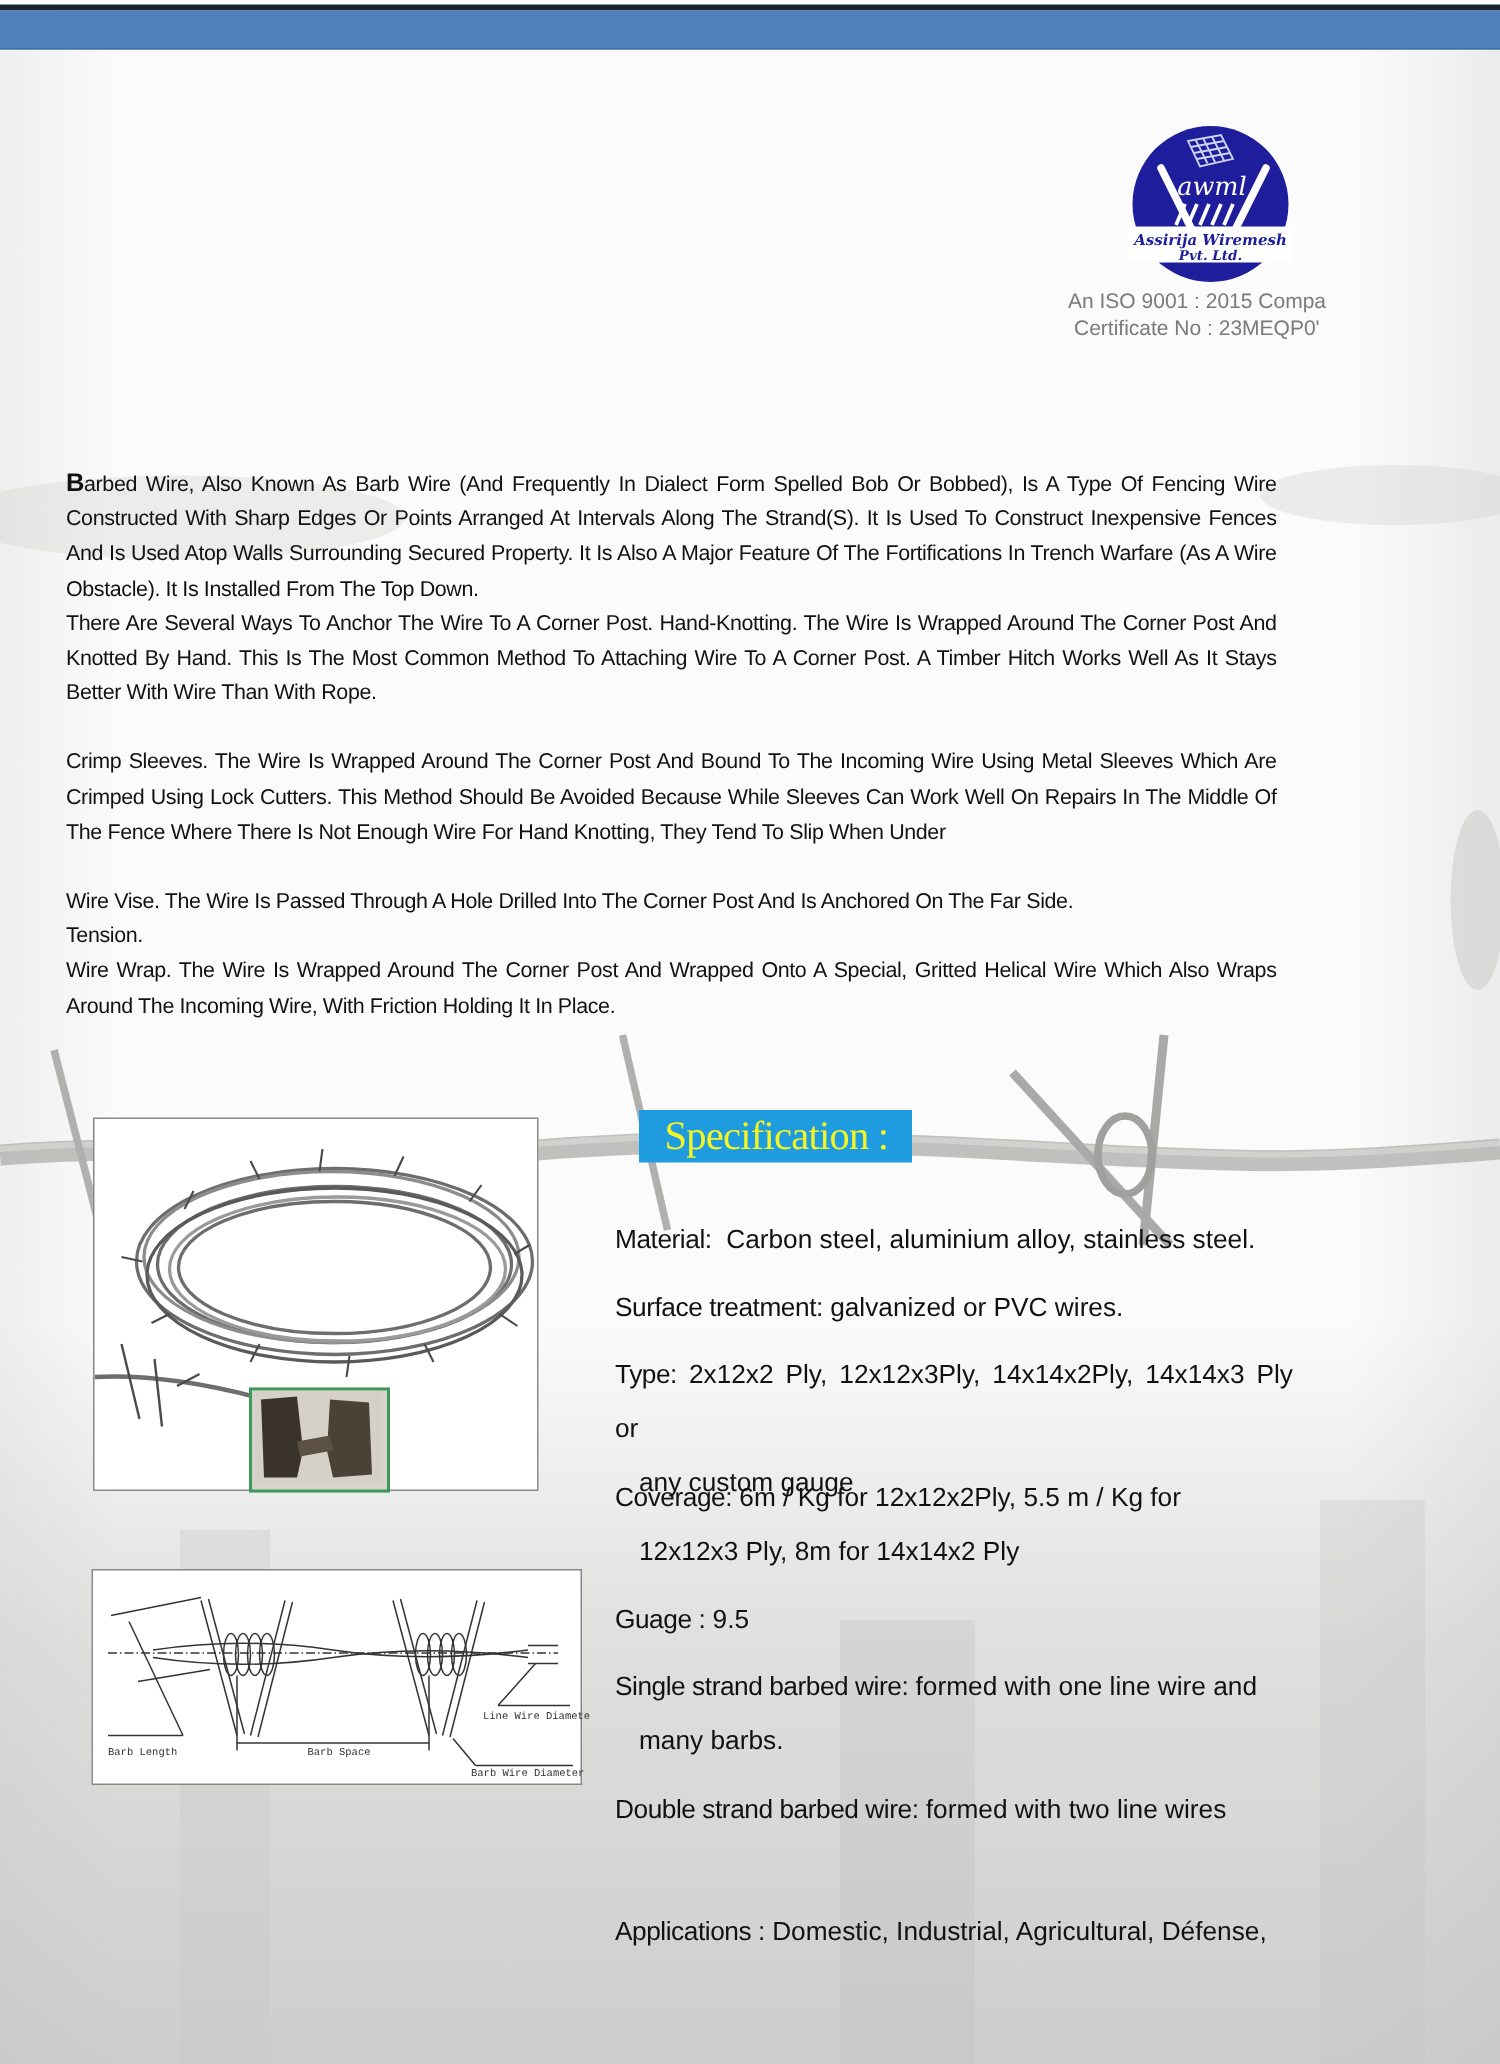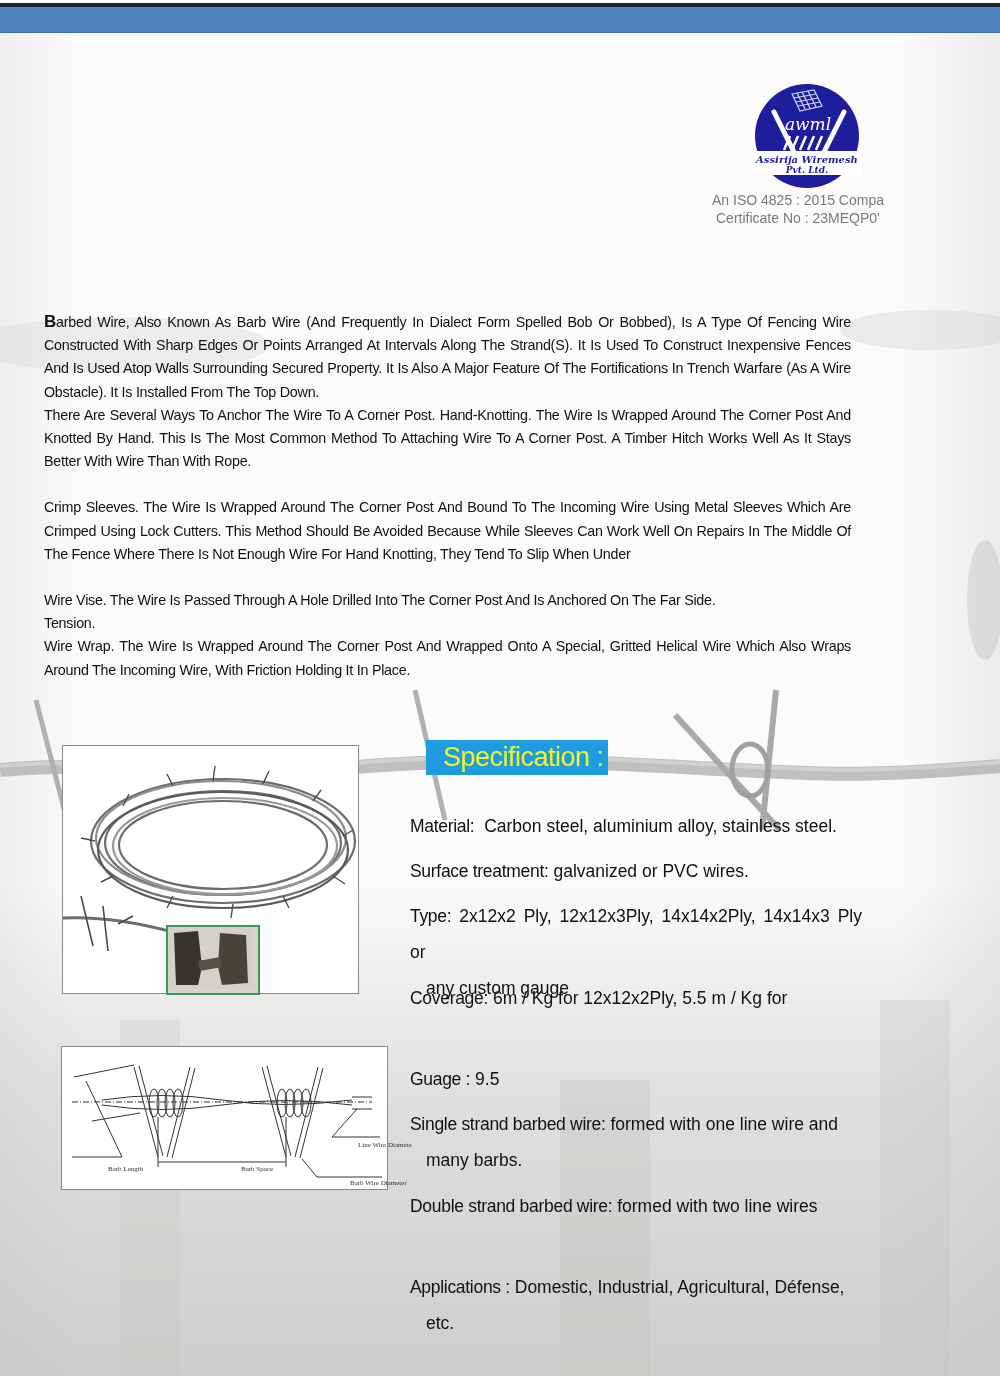--- a/index.html
+++ b/index.html
@@ -41,26 +41,26 @@
       background: #fff; border: 1px solid #888;
     }
     .glove-box {
       position: absolute; left: 166px; top: 925px; width: 90px; height: 66px;
       border: 2px solid #3a9a5a; background: #d8d4cc;
     }
     .diagram-box {
       position: absolute; left: 61px; top: 1046px; width: 325px; height: 142px;
       background: #fff; border: 1px solid #888;
     }
-    .diag-label { position: absolute; font-size: 7px; color: #333; white-space: nowrap; font-family: Liberation Serif, serif; margin-left: 36px; }
+    .diag-label { position: absolute; font-size: 7px; color: #333; white-space: nowrap; font-family: Liberation Mono, monospace; }
 
     .spec-heading {
       position: absolute; left: 426px; top: 740px; width: 182px; height: 35px;
       background: #1f9ce0; color: #f5f523; font-size: 27px; line-height: 35px;
-      padding-left: 17px; box-sizing: border-box; letter-spacing: -0.5px;
+      padding-left: 17px; box-sizing: border-box; letter-spacing: -0.5px; font-family: Liberation Serif, serif;
     }
     .spec-list { position: absolute; left: 410px; top: 808px; width: 452px; color: #111; font-size: 17.5px; }
     .spec-item { position: absolute; left: 0; width: 452px; line-height: 36px; text-align: justify; }
     .spec-item .k { font-weight: normal; letter-spacing: -0.3px; }
     .spec-item .cont { display: block; padding-left: 16px; text-align: left; }
   </style>
 </head>
 <body>
 
 <div class="bg">
@@ -112,21 +112,21 @@
         <line x1="54" y1="52" x2="48" y2="66"></line>
         <line x1="62" y1="52" x2="56" y2="66"></line>
         <line x1="70" y1="52" x2="64" y2="66"></line>
     </g>
     <rect x="0" y="67" width="110" height="24" fill="#fff"></rect>
     <text x="55" y="79" fill="#1e1e9c" font-size="10" font-style="italic" font-weight="bold" font-family="DejaVu Serif, serif" text-anchor="middle">Assirija Wiremesh</text>
     <text x="55" y="89" fill="#1e1e9c" font-size="9" font-style="italic" font-weight="bold" font-family="DejaVu Serif, serif" text-anchor="middle">Pvt. Ltd.</text>
   </svg>
 </div>
 <div class="iso">
-  <span class="l1">An ISO 4825 : 2015 Compa</span>
+  <span class="l1">An ISO 9001 : 2015 Compa</span>
   <span class="l2">Certificate No : 23MEQP0'</span>
 </div>
 
 <div class="intro">
   <p><span class="drop">B</span><span>arbed Wire, Also Known As Barb Wire (And Frequently In Dialect Form Spelled Bob Or Bobbed), Is A Type Of Fencing Wire Constructed With Sharp Edges Or Points Arranged At Intervals Along The Strand(S). It Is Used To Construct Inexpensive Fences And Is Used Atop Walls Surrounding Secured Property. It Is Also A Major Feature Of The Fortifications In Trench Warfare (As A Wire Obstacle). It Is Installed From The Top Down.</span></p>
   <p>There Are Several Ways To Anchor The Wire To A Corner Post. Hand-Knotting. The Wire Is Wrapped Around The Corner Post And Knotted By Hand. This Is The Most Common Method To Attaching Wire To A Corner Post. A Timber Hitch Works Well As It Stays Better With Wire Than With Rope.</p>
   <div class="gap"></div>
   <p>Crimp Sleeves. The Wire Is Wrapped Around The Corner Post And Bound To The Incoming Wire Using Metal Sleeves Which Are Crimped Using Lock Cutters. This Method Should Be Avoided Because While Sleeves Can Work Well On Repairs In The Middle Of The Fence Where There Is Not Enough Wire For Hand Knotting, They Tend To Slip When Under</p>
   <div class="gap"></div>
   <p>Wire Vise. The Wire Is Passed Through A Hole Drilled Into The Corner Post And Is Anchored On The Far Side.</p>
@@ -234,28 +234,28 @@
   </div>
   <div class="spec-item" style="top:45px;">
     <span class="k">Surface treatment:</span><span> galvanized or PVC wires.</span>
   </div>
   <div class="spec-item" style="top:90px;">
     <span class="k">Type:</span><span> 2x12x2 Ply, 12x12x3Ply, 14x14x2Ply, 14x14x3 Ply or</span>
     <span class="cont">any custom gauge</span>
   </div>
   <div class="spec-item" style="top:172px;">
     <span class="k">Coverage:</span><span> 6m / Kg for 12x12x2Ply, 5.5 m / Kg for</span>
+    <span class="cont">12x12x3 Ply, 8m for 14x14x2 Ply</span>
   </div>
   <div class="spec-item" style="top:253px;">
     <span class="k">Guage :</span><span> 9.5</span>
   </div>
   <div class="spec-item" style="top:298px;">
     <span class="k">Single strand barbed wire:</span><span> formed with one line wire and</span>
     <span class="cont">many barbs.</span>
   </div>
   <div class="spec-item" style="top:380px;">
     <span class="k">Double strand barbed wire:</span><span> formed with two line wires</span>
   </div>
   <div class="spec-item" style="top:461px;">
     <span class="k">Applications :</span><span> Domestic, Industrial, Agricultural, Défense,</span>
-    <span class="cont">etc.</span>
   </div>
 </div>
 
 </body></html>

